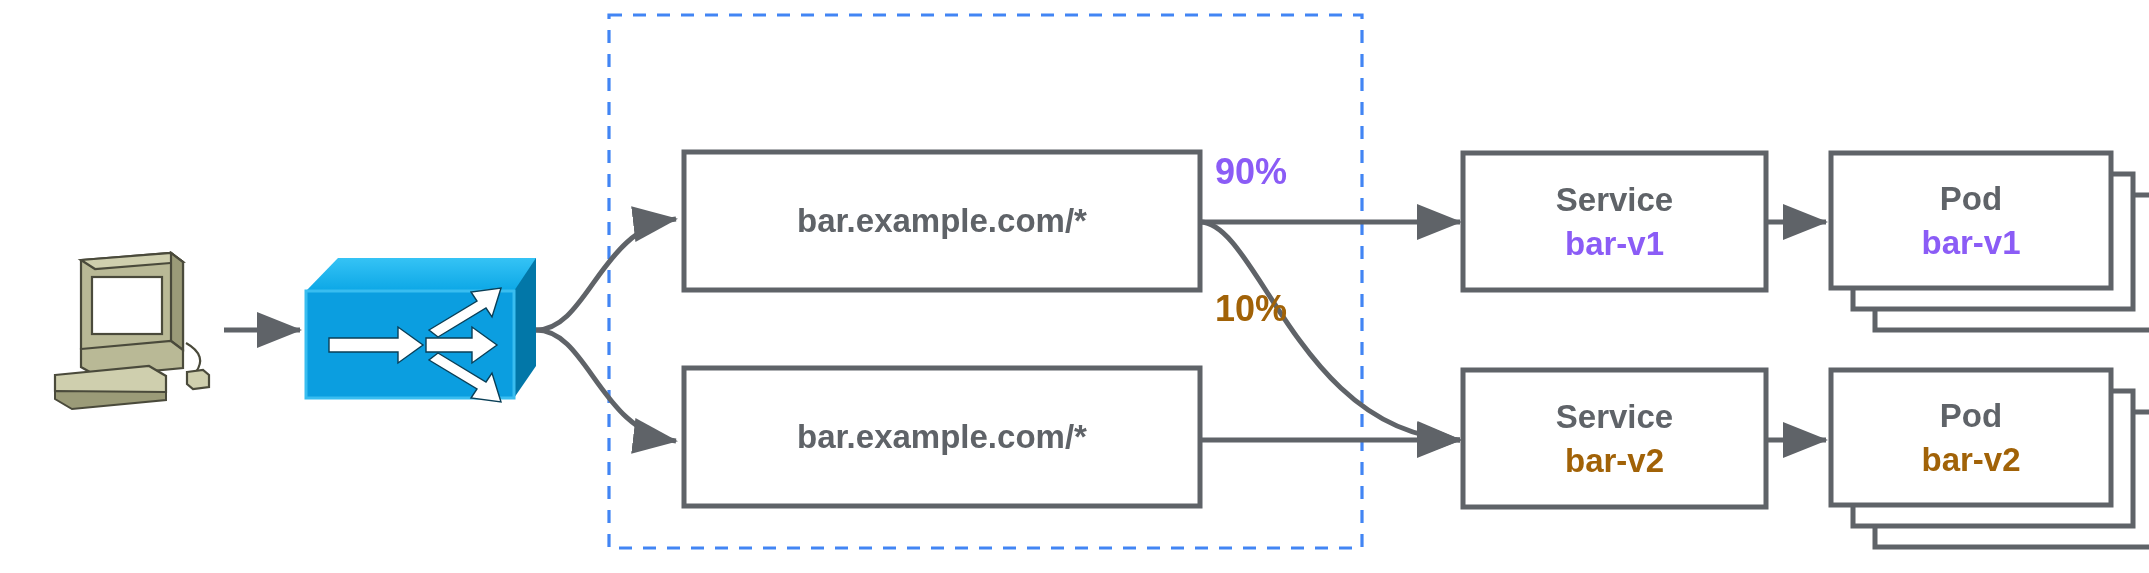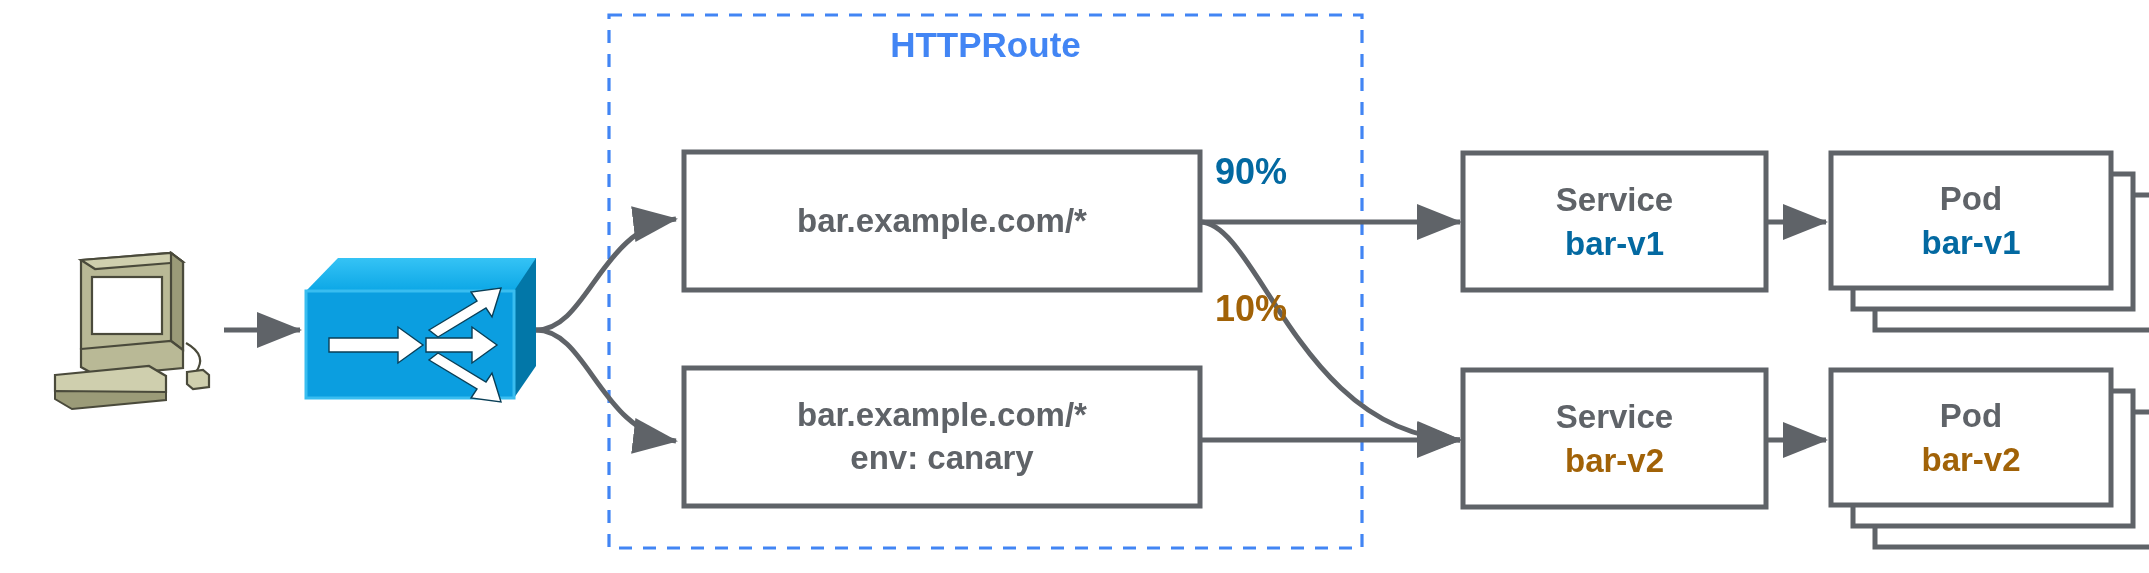--- a/index.html
+++ b/index.html
@@ -3,21 +3,21 @@
 <meta charset="utf-8">
 <style>
   html,body{margin:0;padding:0;background:#ffffff;}
   body{font-family:"Liberation Sans","DejaVu Sans",sans-serif;}
   #stage{position:relative;width:2149px;height:573px;background:#fff;overflow:hidden;}
   #svglayer{position:absolute;left:0;top:0;width:2149px;height:573px;}
   .lbl{position:absolute;color:#5f6368;font-weight:700;white-space:nowrap;}
   .boxtext{position:absolute;display:flex;flex-direction:column;align-items:center;justify-content:center;
            white-space:nowrap;text-align:center;}
   .t-gray{color:#5f6368;font-weight:600;}
-  .t-blue{color:#0369a1;font-weight:700;}
+  .t-blue{color:#8b5cf6;font-weight:700;}
   .t-green{color:#a16207;font-weight:700;}
   .pct{position:absolute;font-weight:700;white-space:nowrap;}
   .grpname{position:absolute;text-align:center;color:#4285f4;font-weight:700;line-height:1.22;white-space:nowrap;}
 </style>
 </head>
 <body>
 
 <div id="stage">
 
   <svg id="svglayer" viewBox="0 0 2149 573">
@@ -88,31 +88,29 @@
     </g>
 
     <g>
       <rect x="1875" y="412" width="280" height="135" fill="#ffffff" stroke="#5f6368" stroke-width="5"></rect>
       <rect x="1853" y="391" width="280" height="135" fill="#ffffff" stroke="#5f6368" stroke-width="5"></rect>
       <rect x="1831" y="370" width="280" height="135" fill="#ffffff" stroke="#5f6368" stroke-width="5"></rect>
     </g>
   </svg>
 
   <div class="grpname" style="left:609px;top:24px;width:753px;font-size:35px;">
-    <div>HTTPRoute</div>
   </div>
 
 
   <div class="boxtext" style="left:684px;top:152px;width:516px;height:138px;font-size:33px;line-height:1.3;">
     <div class="t-gray">bar.example.com/*</div>
   </div>
 
   <div class="boxtext" style="left:684px;top:368px;width:516px;height:138px;font-size:33px;line-height:1.3;">
     <div class="t-gray">bar.example.com/*</div>
-    <div class="t-gray">env: canary</div>
   </div>
 
   <div class="pct t-blue" style="left:1215px;top:151px;font-size:36px;">90%</div>
   <div class="pct t-green" style="left:1215px;top:288px;font-size:36px;">10%</div>
 
   <div class="boxtext" style="left:1463px;top:153px;width:303px;height:137px;font-size:33px;line-height:1.32;">
     <div class="t-gray">Service</div>
     <div class="t-blue">bar-v1</div>
   </div>
 

